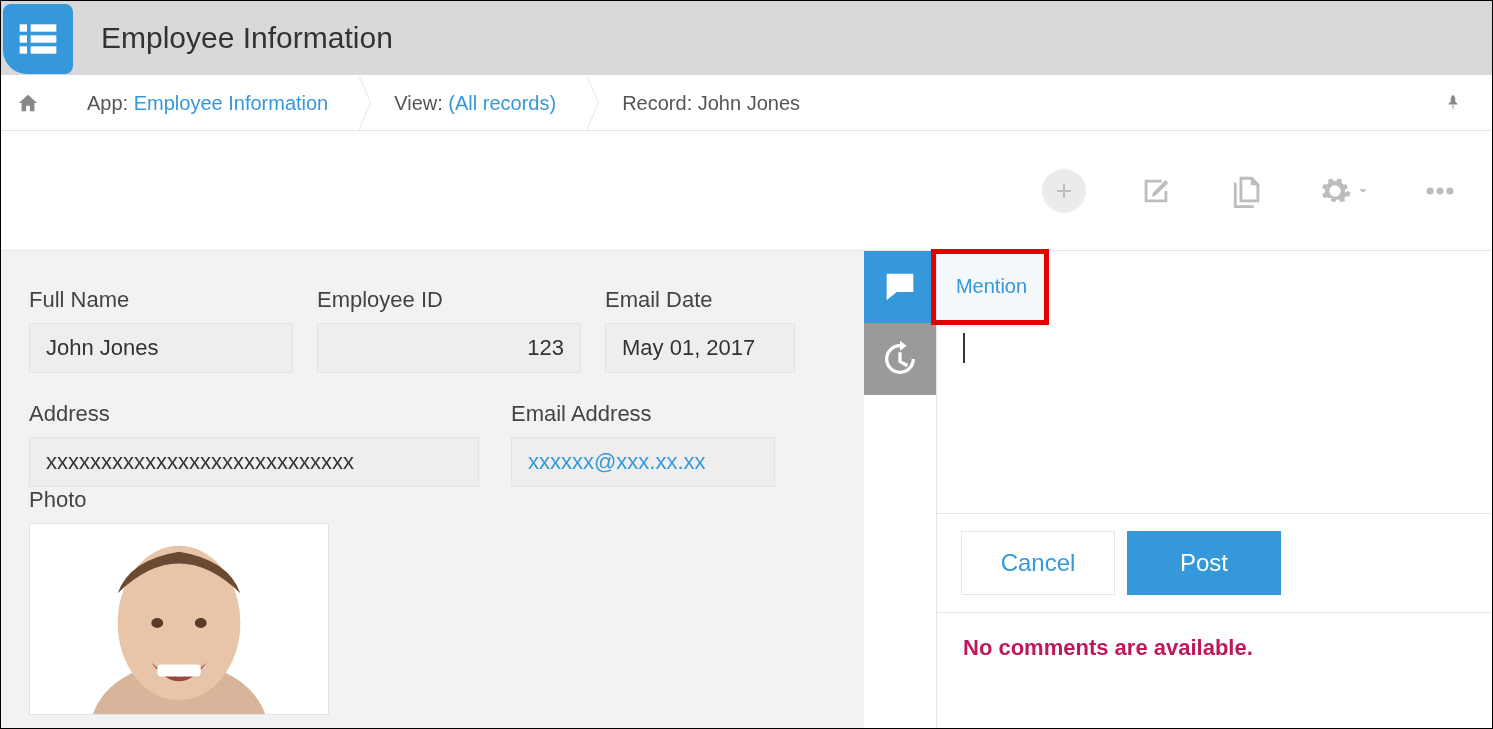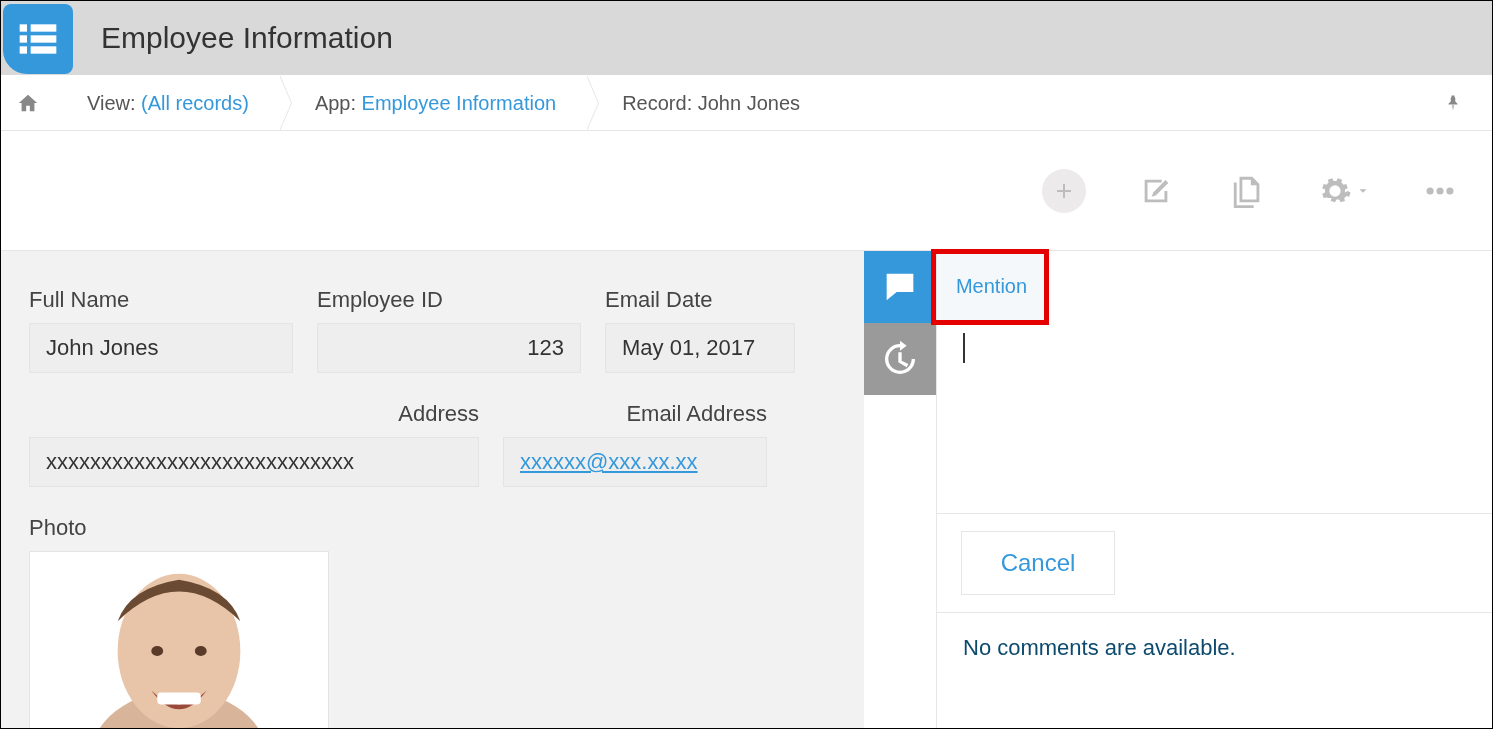--- a/index.html
+++ b/index.html
@@ -123,43 +123,41 @@
   }
   .row1 {
     display: grid;
     grid-template-columns: 264px 264px 190px;
     gap: 24px;
     margin-bottom: 28px;
   }
   .row2 {
     display: grid;
     grid-template-columns: 450px 264px;
-    gap: 24px;
-    margin-bottom: 28px;
-    text-align: right;
+    gap: 32px;
   }
   .field-label {
     font-size: 22px;
     font-weight: 400;
     color: #444;
     margin-bottom: 10px;
   }
   .field-value {
     height: 50px;
     border: 1px solid #e4e4e4;
     background: #eeeeee;
     display: flex;
     align-items: center;
     padding: 0 16px;
     font-size: 22px;
     font-weight: 300;
     color: #333;
   }
   .field-value.right { justify-content: flex-end; }
-  .field-value-link { color: #3498db; text-decoration: underline; }
+  .field-value-link { color: #3498db; }
   .photo {
     width: 300px;
     height: 192px;
     border: 1px solid #e4e4e4;
     background: #fff;
     overflow: hidden;
   }
   .photo svg { width: 100%; height: 100%; }
 
   
@@ -233,22 +231,22 @@
     font-size: 24px;
     font-weight: 300;
     display: flex; align-items: center; justify-content: center;
     cursor: pointer;
   }
   .btn-cancel { border: 1px solid #e6e6e6; background: #fff; color: #3498db; }
   .btn-post   { background: #3498db; color: #fff; }
   .no-comments {
     padding: 22px 26px;
     font-size: 22px;
-    font-weight: 400;
-    color: #0c4a6e;
+    font-weight: 700;
+    color: #be185d;
   }
 </style>
 </head>
 <body>
 
 <div class="header">
   <div class="app-icon">
     <svg viewBox="0 0 24 24">
         <rect x="2" y="4" width="4" height="4"></rect>
         <rect x="8" y="4" width="14" height="4"></rect>
@@ -260,24 +258,24 @@
   </div>
   <div class="page-title">Employee Information</div>
 </div>
 
 <div class="breadcrumb-bar">
   <svg class="home-icon" viewBox="0 0 24 24">
       <path d="M12 3l10 9h-3v9h-5v-6h-4v6H5v-9H2z"></path>
     </svg>
   <div class="crumbs">
     <div class="crumb">
+      <span class="crumb-prefix">App: </span><span class="crumb-link">Employee Information</span>
+    </div>
+    <div class="crumb">
       <span class="crumb-prefix">View: </span><span class="crumb-link">(All records)</span>
-    </div>
-    <div class="crumb">
-      <span class="crumb-prefix">App: </span><span class="crumb-link">Employee Information</span>
     </div>
     <div class="crumb">
       <span class="crumb-static">Record: </span><span class="crumb-static">John Jones</span>
     </div>
   </div>
   <div class="pin-wrap">
     <svg class="pin-icon" viewBox="0 0 24 24">
         <path d="M14 2v2l1 1v5l3 3v1H6v-1l3-3V5l1-1V2h4zm-3 13l1 7 1-7h-2z"></path>
       </svg>
   </div>
@@ -379,17 +377,18 @@
   <div class="comment-panel">
     <div class="mention-tab">
       <span>Mention</span>
     </div>
     <div class="mention-highlight"></div>
     <div class="compose">
       <div class="cursor"></div>
     </div>
     <div class="compose-actions">
       <div class="btn btn-cancel">Cancel</div>
+      <div class="btn btn-post">Post</div>
     </div>
     <div class="no-comments">No comments are available.</div>
   </div>
 
 </div>
 
 </body></html>

